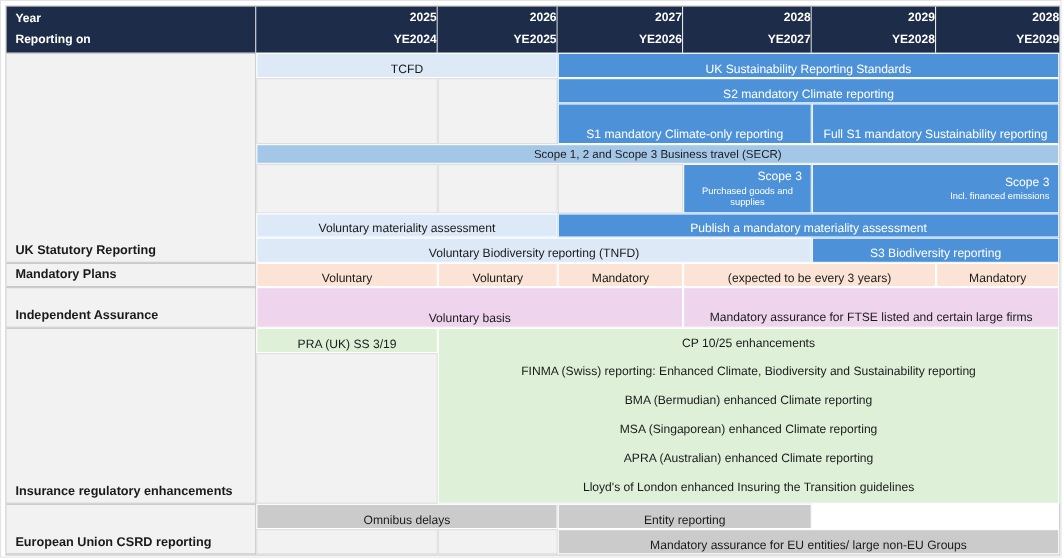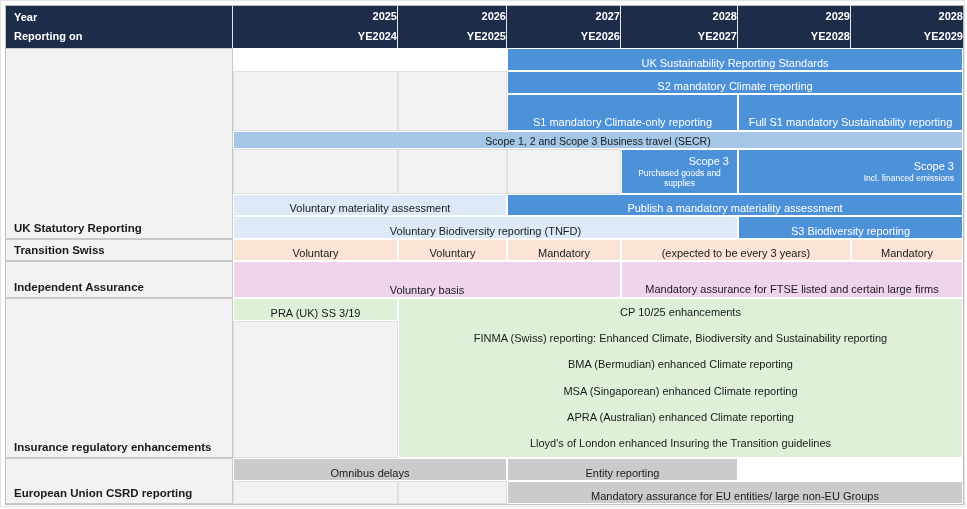--- a/index.html
+++ b/index.html
@@ -67,25 +67,26 @@
     <div class="cell hdr hdr-col" style="grid-area:1/6/2/7">
       <span>2029</span>
       <span>YE2028</span>
     </div>
     <div class="cell hdr hdr-col" style="grid-area:1/7/2/8;border-right:none">
       <span>2028</span>
       <span>YE2029</span>
     </div>
 
     <div class="cell rowlabel" style="grid-area:2/1/9/2">UK Statutory Reporting</div>
-    <div class="cell rowlabel" style="grid-area:9/1/10/2">Transition Swiss</div>
+    <div class="cell rowlabel" style="grid-area:9/1/10/2">Mandatory Plans</div>
     <div class="cell rowlabel" style="grid-area:10/1/11/2">Independent Assurance</div>
     <div class="cell rowlabel" style="grid-area:11/1/18/2">Insurance regulatory enhancements</div>
     <div class="cell rowlabel" style="grid-area:18/1/20/2">European Union CSRD reporting</div>
 
+    <div class="cell bar lightblue" style="grid-area:2/2/3/4">TCFD</div>
     <div class="cell bar blue" style="grid-area:2/4/3/8">UK Sustainability Reporting Standards</div>
 
     <div class="cell empty" style="grid-area:3/2/5/3"></div>
     <div class="cell empty" style="grid-area:3/3/5/4"></div>
     <div class="cell bar blue" style="grid-area:3/4/4/8">S2 mandatory Climate reporting</div>
     <div class="cell bar blue wrap" style="grid-area:4/4/5/6">S1 mandatory Climate-only reporting</div>
     <div class="cell bar blue wrap" style="grid-area:4/6/5/8">Full S1 mandatory Sustainability reporting</div>
 
     <div class="cell bar midblue" style="grid-area:5/2/6/8">Scope 1, 2 and Scope 3 Business travel (SECR)</div>
 

